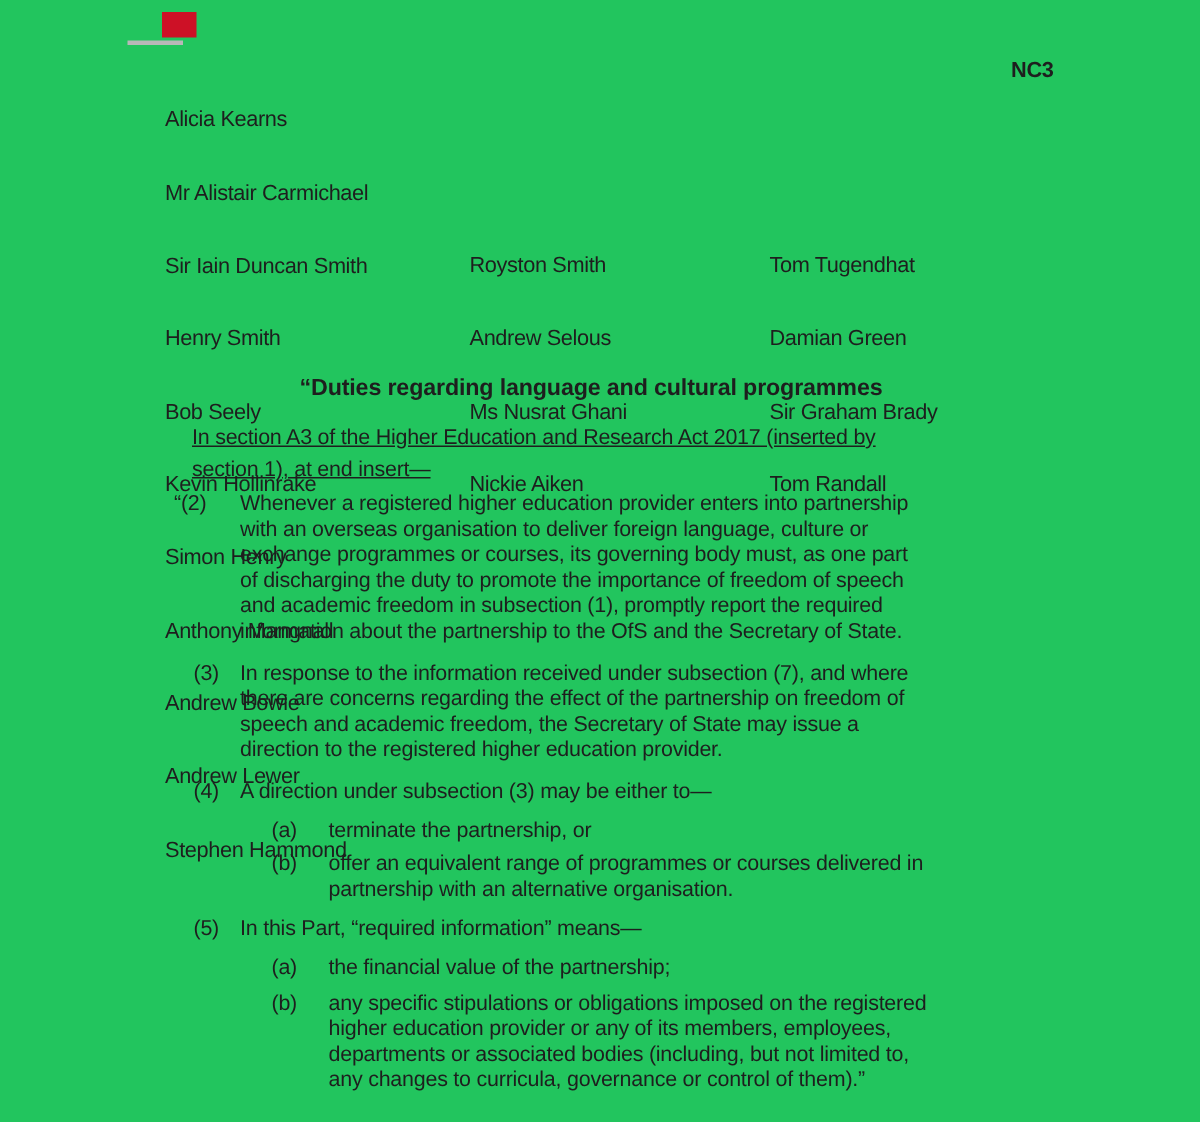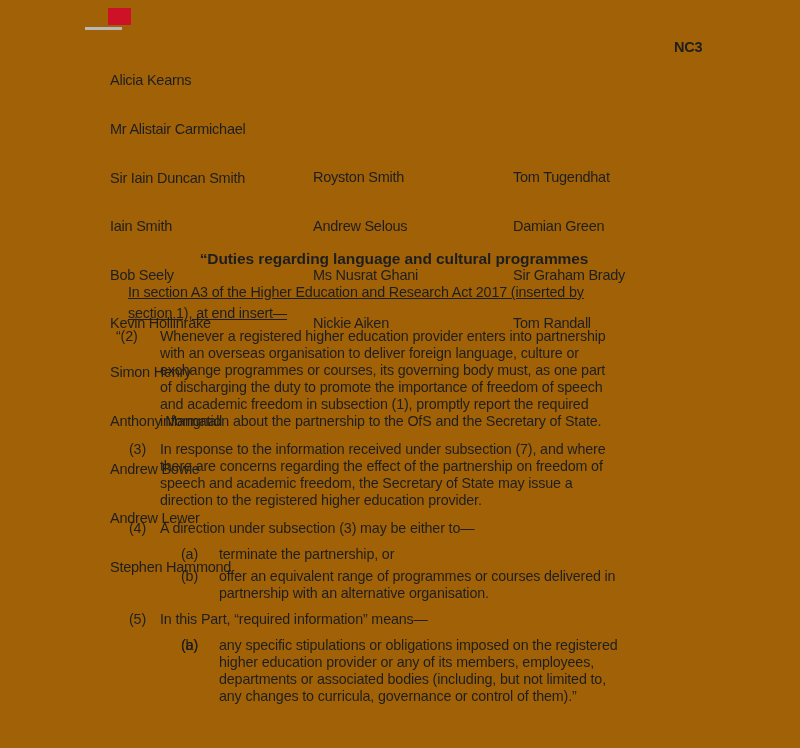--- a/index.html
+++ b/index.html
@@ -1,17 +1,17 @@
 <!DOCTYPE html>
 <html><head>
 <meta charset="utf-8">
 <style>
   html,body{margin:0;padding:0;background:#ffffff;}
   .page{
-    position:relative;width:800px;height:748px;background:#a16207;
+    position:relative;width:800px;height:748px;background:#22c55e;
     font-family:"Liberation Sans",sans-serif;color:#1e1e1e;overflow:hidden;
   }
   .red-mark{position:absolute;left:108px;top:8px;width:23px;height:17px;background:#cd1126;}
   .rule{position:absolute;left:85px;top:27px;width:37px;height:3px;background:#b8b8b8;}
   .doc-ref{position:absolute;left:674px;top:39px;font-weight:bold;font-size:14.5px;letter-spacing:-0.2px;}
   .col{position:absolute;font-size:14.5px;line-height:16.2px;letter-spacing:-0.25px;white-space:pre;}
   .col1{left:110px;top:40px;}
   .col2{left:313px;top:137px;}
   .col3{left:513px;top:137px;}
   .motion{position:absolute;left:84px;top:219px;font-size:14.3px;letter-spacing:-0.1px;}
@@ -40,21 +40,21 @@
 
   <div class="red-mark"></div>
   <div class="rule"></div>
 
   <div class="doc-ref">NC3</div>
 
   <div class="col col1">
     <div>Alicia Kearns</div>
     <div>Mr Alistair Carmichael</div>
     <div>Sir Iain Duncan Smith</div>
-    <div>Iain Smith</div>
+    <div>Henry Smith</div>
     <div>Bob Seely</div>
     <div>Kevin Hollinrake</div>
     <div>Simon Henry</div>
     <div>Anthony Mangnall</div>
     <div>Andrew Bowie</div>
     <div>Andrew Lewer</div>
     <div>Stephen Hammond</div>
   </div>
 
   <div class="col col2">
@@ -113,20 +113,21 @@
 partnership with an alternative organisation.</div>
     </div>
 
     <div class="prov mb9">
       <span class="num">(5)</span>
       <div class="body">In this Part, “required information” means—</div>
     </div>
 
     <div class="sub mb7">
       <span class="num">(a)</span>
+      <div class="body">the financial value of the partnership;</div>
     </div>
 
     <div class="sub">
       <span class="num">(b)</span>
       <div class="body">any specific stipulations or obligations imposed on the registered
 higher education provider or any of its members, employees,
 departments or associated bodies (including, but not limited to,
 any changes to curricula, governance or control of them).”</div>
     </div>
 

